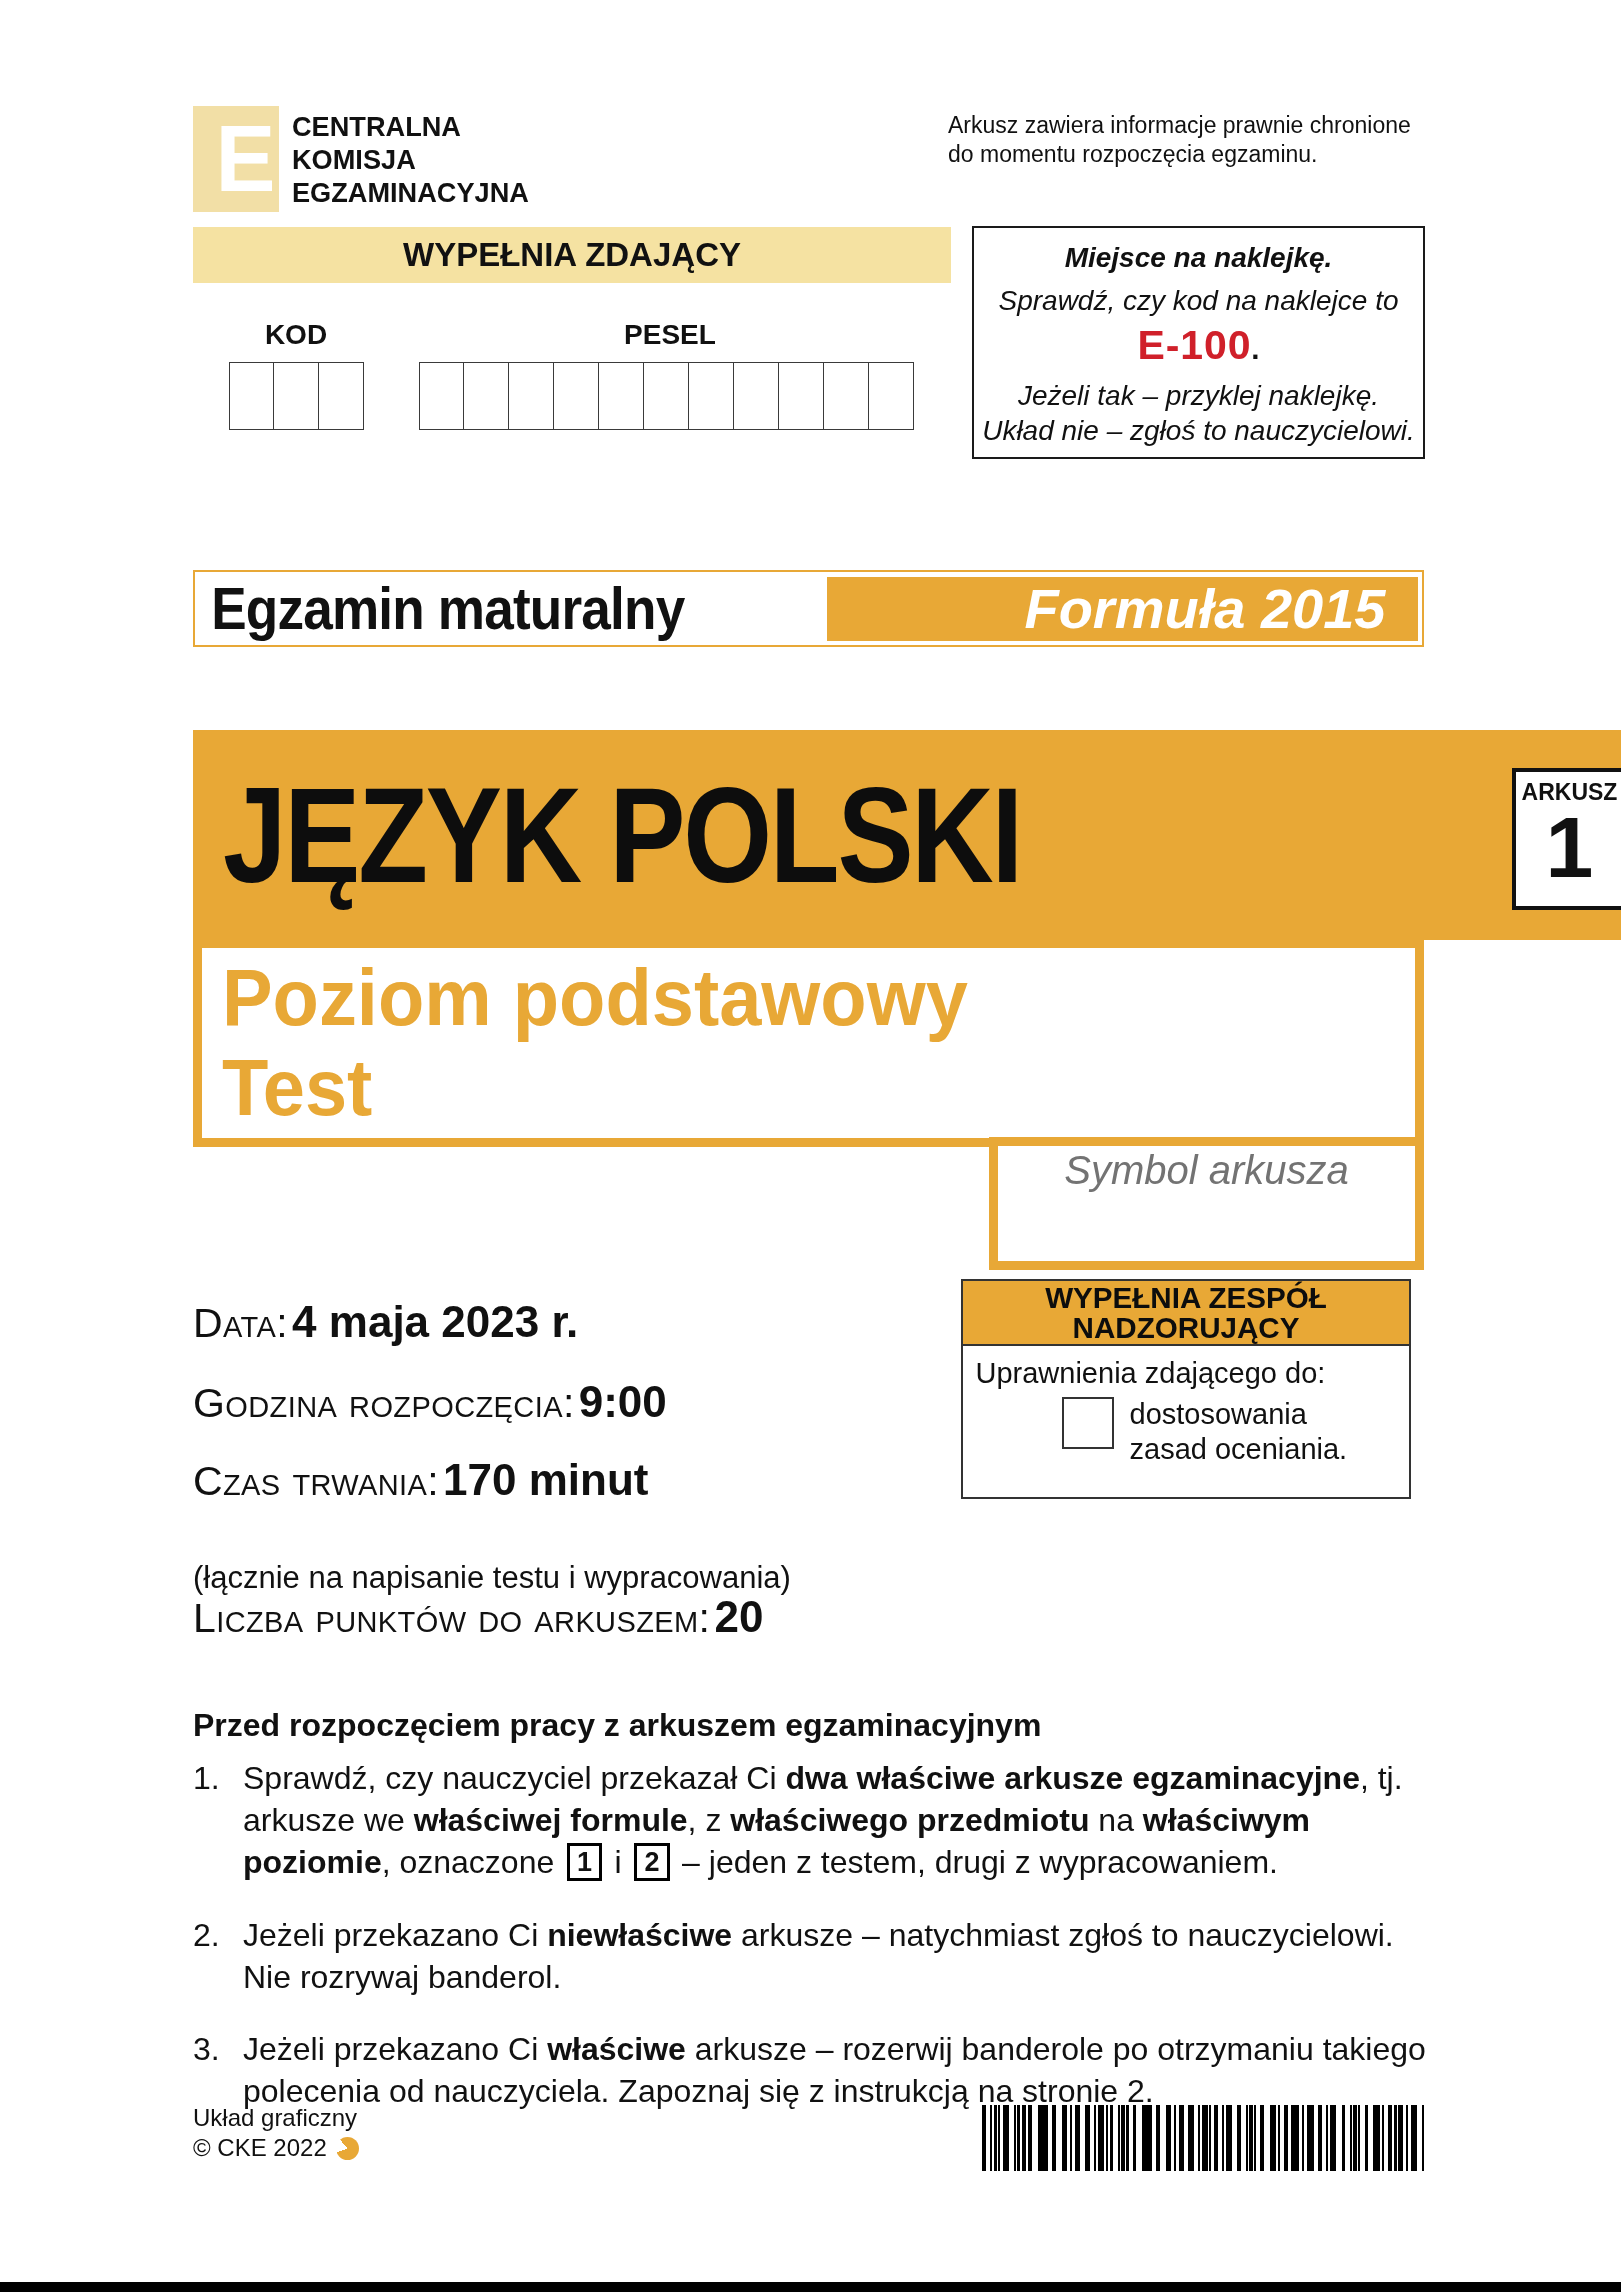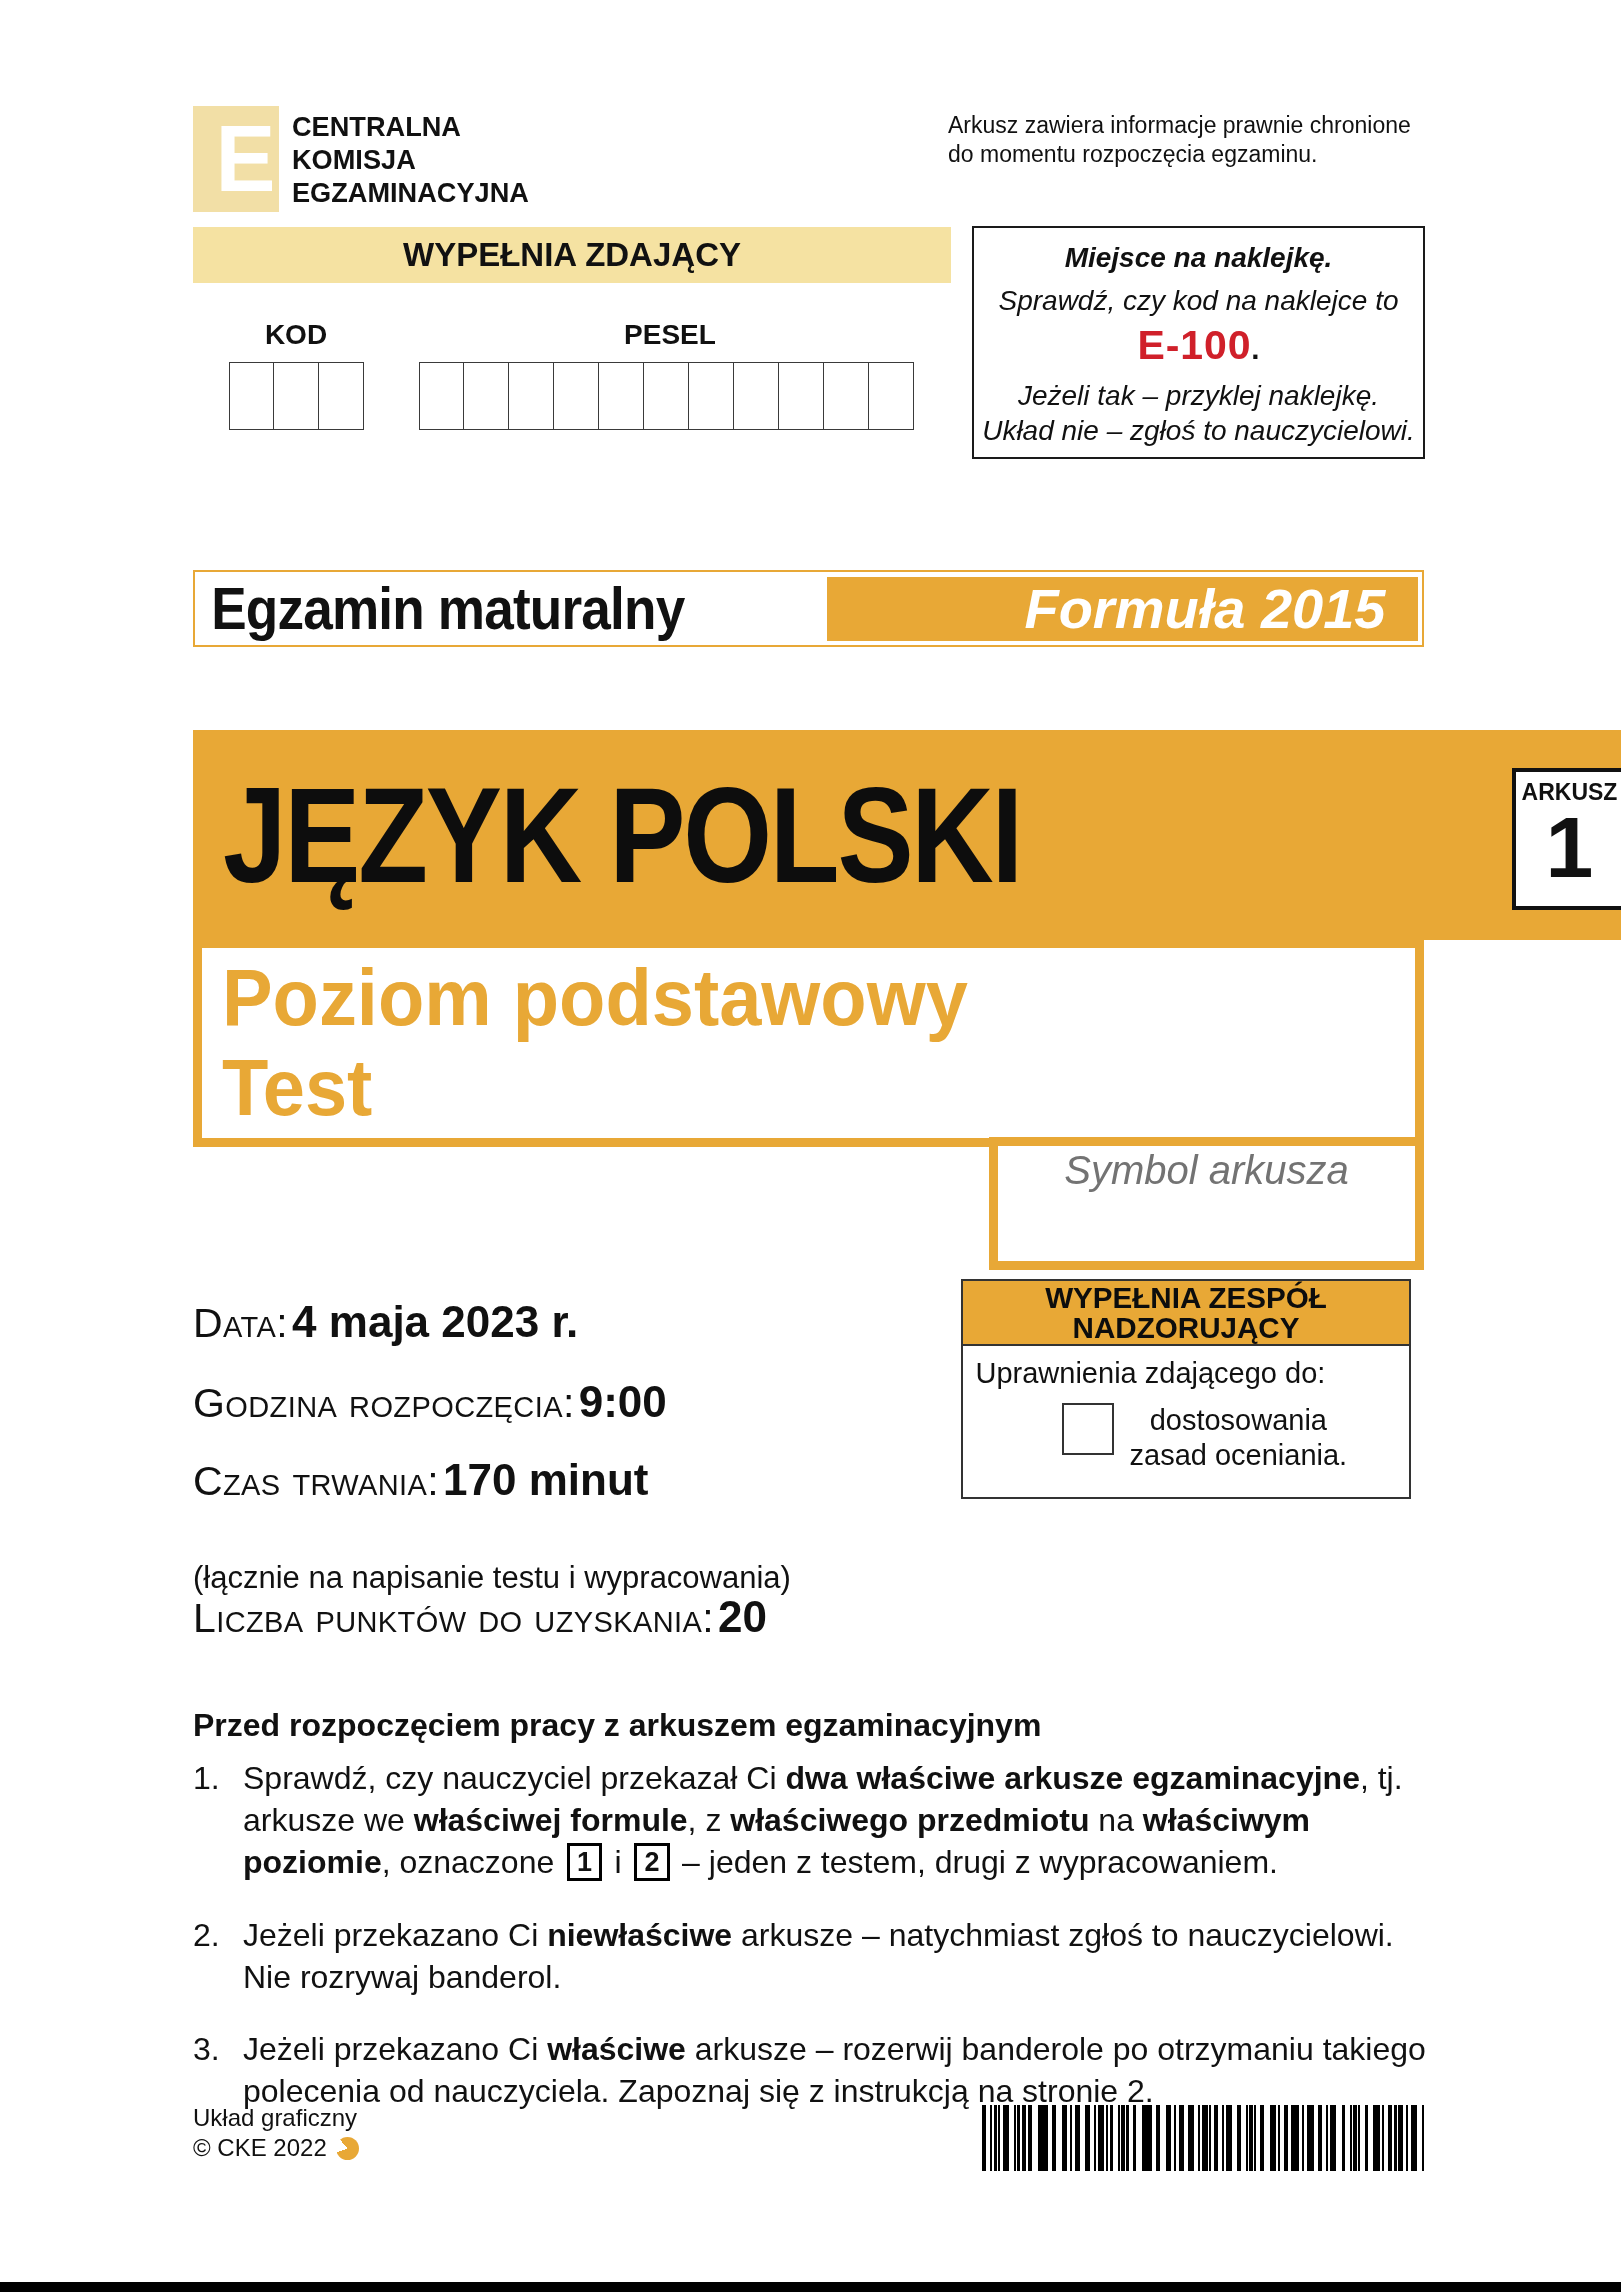--- a/index.html
+++ b/index.html
@@ -74,21 +74,21 @@
   .info-line{left:193px;white-space:nowrap;}
   .info-label{font-variant:small-caps;font-size:41px;letter-spacing:0.4px;}
   .info-value{font-weight:bold;font-size:44px;}
   .info-note{left:193px;font-size:31px;}
 
   
   .supervisor-box{left:961px;top:1279px;width:450px;height:220px;border:2.7px solid #333;box-sizing:border-box;background:#fff;}
   .sup-header{height:63px;background:#E8A836;border-bottom:2.7px solid #333;display:flex;flex-direction:column;
     justify-content:center;text-align:center;font-weight:bold;font-size:29.6px;line-height:30px;color:#0d0d0d;}
   .sup-body{padding:10.7px 12.5px 0 12.5px;font-size:29px;}
-  .sup-row{display:flex;margin-top:13px;margin-left:86px;text-align:center;}
+  .sup-row{display:flex;margin-top:7px;margin-left:86px;}
   .checkbox{width:52px;height:52px;border:2.7px solid #333;box-sizing:border-box;flex:none;background:#fff;}
   .cb-label{margin-left:16px;font-size:29px;line-height:35px;}
 
   
   .instructions{left:193px;top:1707px;width:1245px;}
   .instr-heading{font-size:32px;font-weight:bold;margin-bottom:13px;}
   .instr-item{display:flex;margin-bottom:30px;font-size:32px;line-height:1.32;}
   .instr-num{width:50px;flex:none;}
   .instr-text{flex:1;}
   .boxed{display:inline-block;border:3.6px solid #000;font-weight:bold;font-size:27px;line-height:28px;
@@ -188,21 +188,21 @@
 <div class="abs info-line" style="top:1377px;">
   <span class="info-label">Godzina rozpoczęcia:</span>
   <span class="info-value">9:00</span>
 </div>
 <div class="abs info-line" style="top:1455px;">
   <span class="info-label">Czas trwania:</span>
   <span class="info-value">170 minut</span>
 </div>
 <div class="abs info-note" style="top:1560px;">(łącznie na napisanie testu i wypracowania)</div>
 <div class="abs info-line" style="top:1592px;">
-  <span class="info-label">Liczba punktów do uzyskania:</span>
+  <span class="info-label">Liczba punktów do arkuszem:</span>
   <span class="info-value">20</span>
 </div>
 
 <div class="abs supervisor-box">
   <div class="sup-header">
     <div>WYPEŁNIA ZESPÓŁ</div>
     <div>NADZORUJĄCY</div>
   </div>
   <div class="sup-body">
     <div>Uprawnienia zdającego do:</div>

